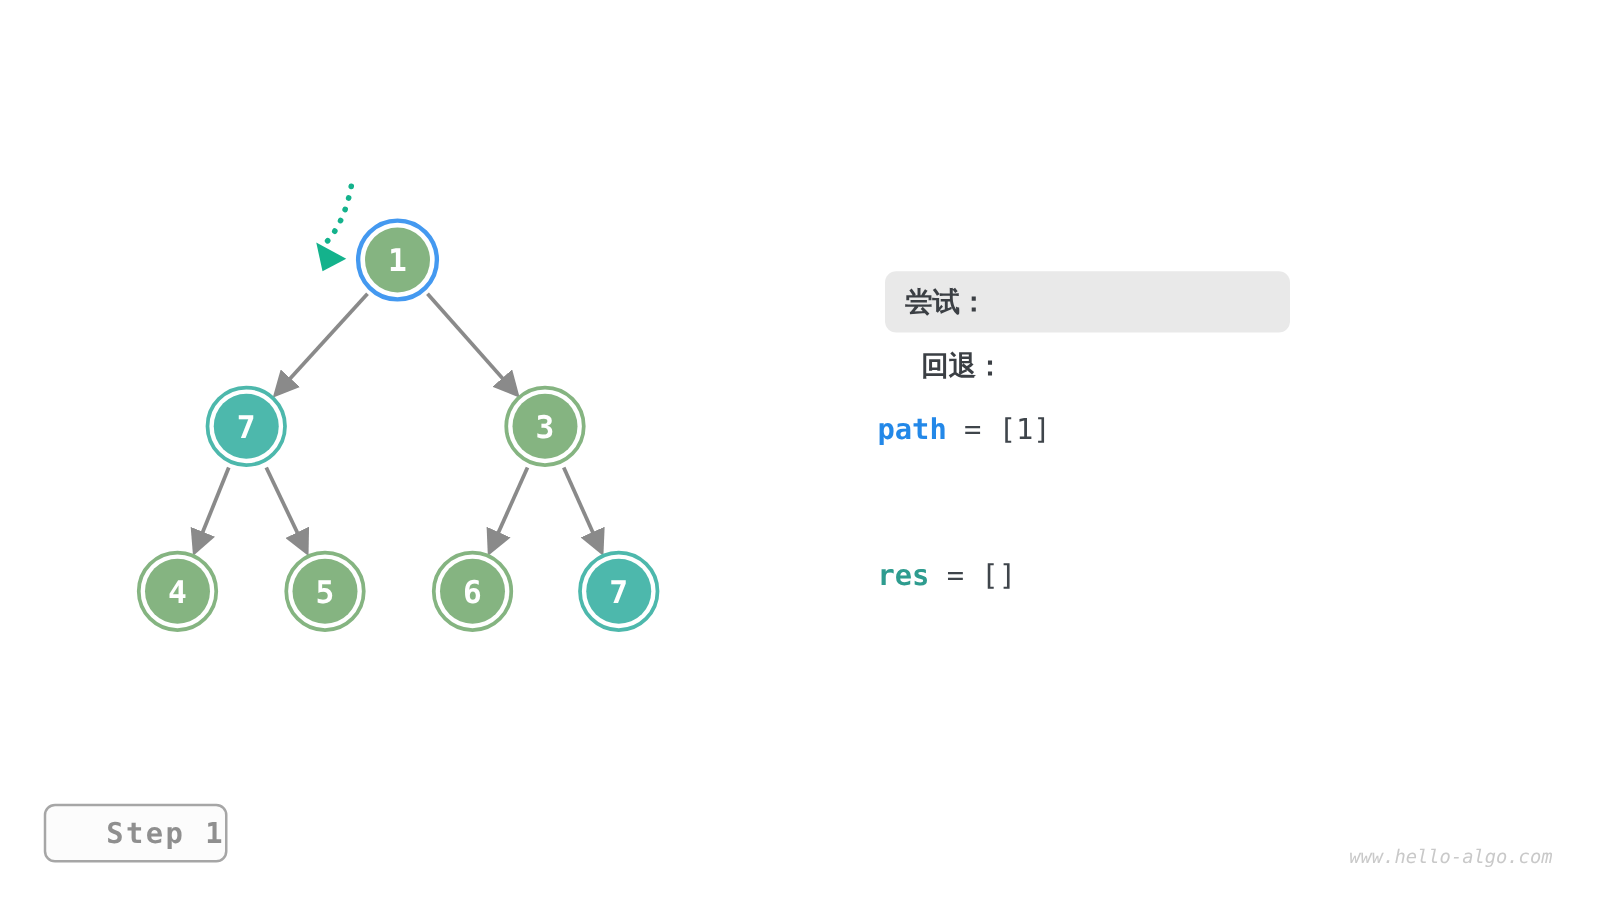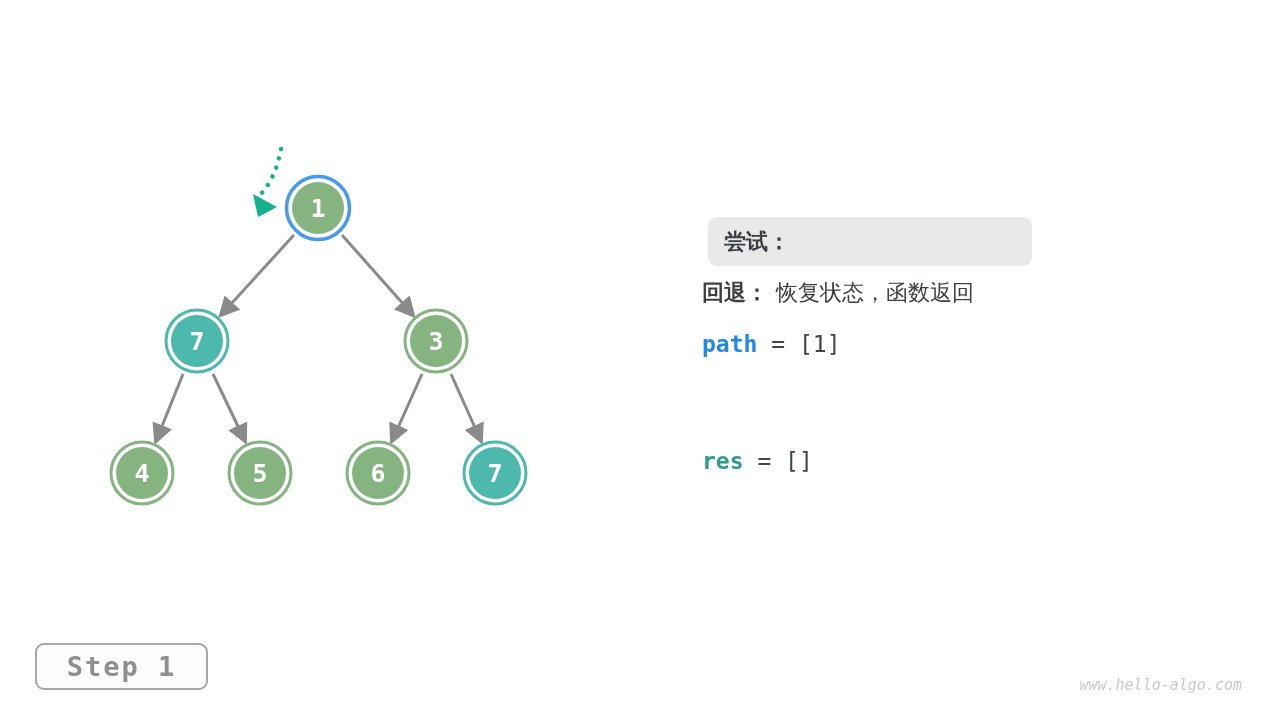--- a/index.html
+++ b/index.html
@@ -57,50 +57,50 @@
     white-space: nowrap;
   }
   .note-try {
     left: 687px; top: 217px; width: 324px;
     background: var(--note-bg, #e9e9e9);
     border-radius: 9px;
     padding-left: 16px;
     box-sizing: border-box;
     margin-left: 21px;
   }
-  .note-back { left: 702px; top: 268px; }
+  .note-back { left: 737px; top: 268px; }
   .note-label { font-weight: bold; margin-right: 8px; }
 
   .var-line {
     position: absolute;
     font-family: "DejaVu Sans Mono", monospace;
     font-size: 23px;
     color: var(--code-dark, #3f454b);
     white-space: pre;
   }
   .var-path { left: 702px; top: 331px; }
   .var-res  { left: 702px; top: 448px; text-align: center; }
   .var-name { font-weight: bold; }
   .var-path .var-name { color: var(--path-blue, #2388e8); }
   .var-res  .var-name { color: var(--res-teal, #2e9c8f); }
 
   
   .step-box {
     position: absolute;
     left: 35px; top: 643px;
-    width: 173px; height: 47px;
+    width: 147px; height: 47px;
     background: #fcfcfc;
     border: 2px solid var(--step-border, #a6a6a6);
     border-radius: 9px;
     display: flex;
     align-items: center;
-    justify-content: center;
+    justify-content: flex-end;
     font-family: "DejaVu Sans Mono", monospace;
     font-weight: bold;
-    font-size: 27px;
+    font-size: 23px;
     letter-spacing: 2px;
     color: var(--step-gray, #8f8f8f);
     box-sizing: border-box;
   }
 
   
   .watermark {
     position: absolute;
     right: 38px; top: 676px;
     font-family: "DejaVu Sans Mono", monospace;
@@ -168,21 +168,20 @@
       <circle class="fill-teal" cx="495" cy="473" r="26"></circle>
       <text class="node-text" x="495" y="482">7</text>
     </g>
   </svg>
 
   <div class="note-line note-try">
     <span class="note-label">尝试：</span>
   </div>
   <div class="note-line note-back">
     <span class="note-label">回退：</span>
-    <span>恢复状态，函数返回</span>
   </div>
 
   <div class="var-line var-path"><span class="var-name">path</span><span> = [1]</span></div>
   <div class="var-line var-res"><span class="var-name">res</span><span> = []</span></div>
 
   <div class="step-box">
     <span>Step 1</span>
   </div>
 
   <div class="watermark">www.hello-algo.com</div>

